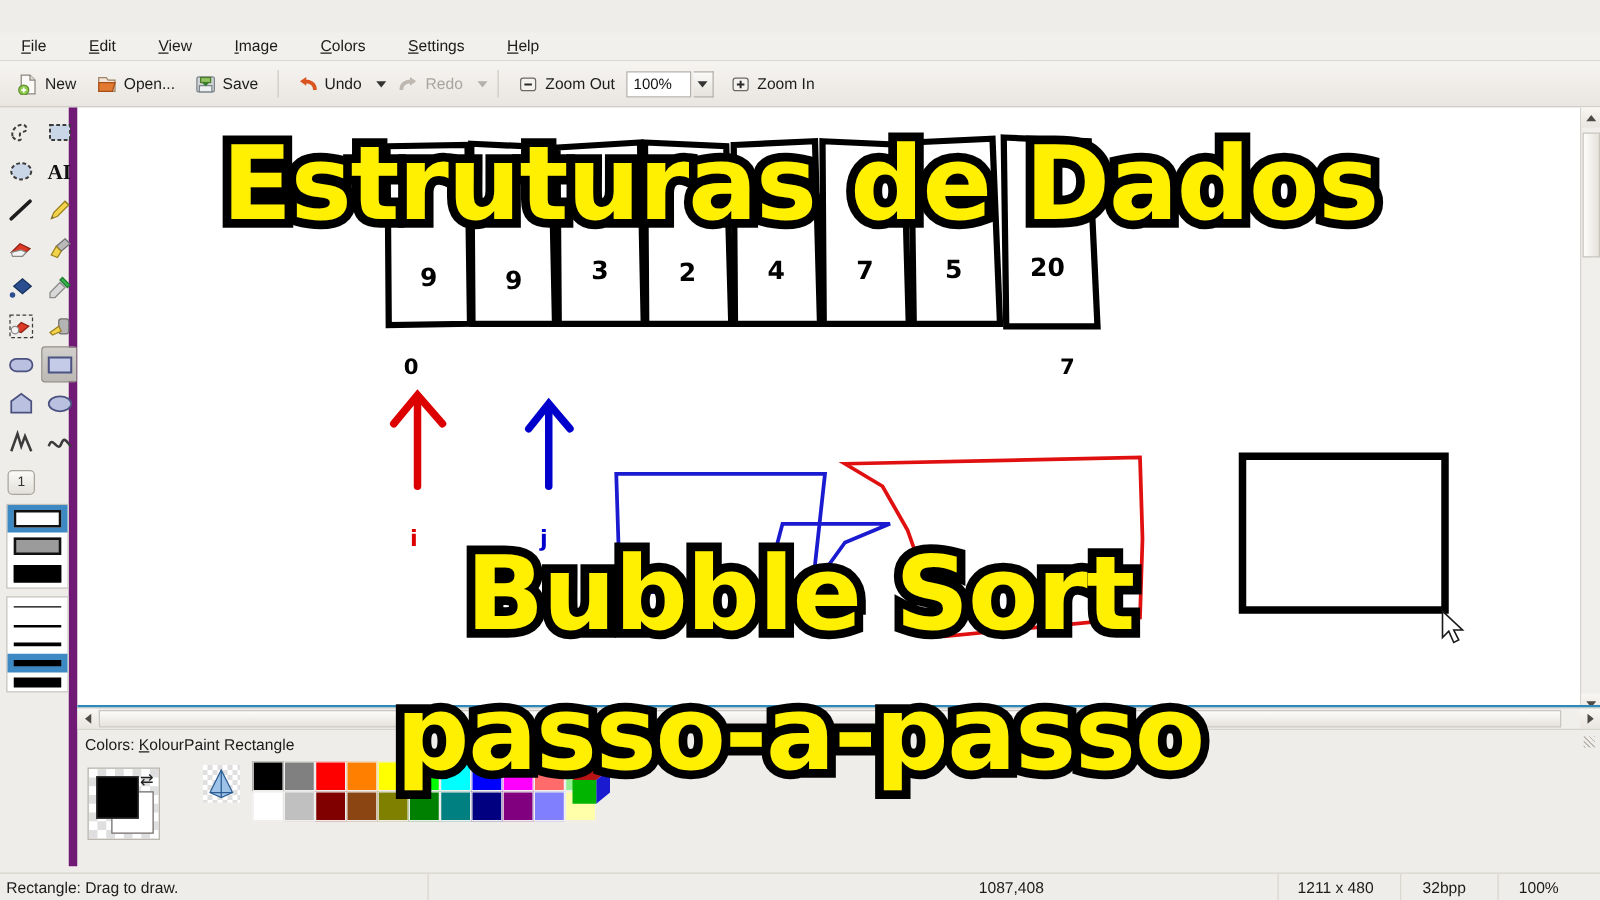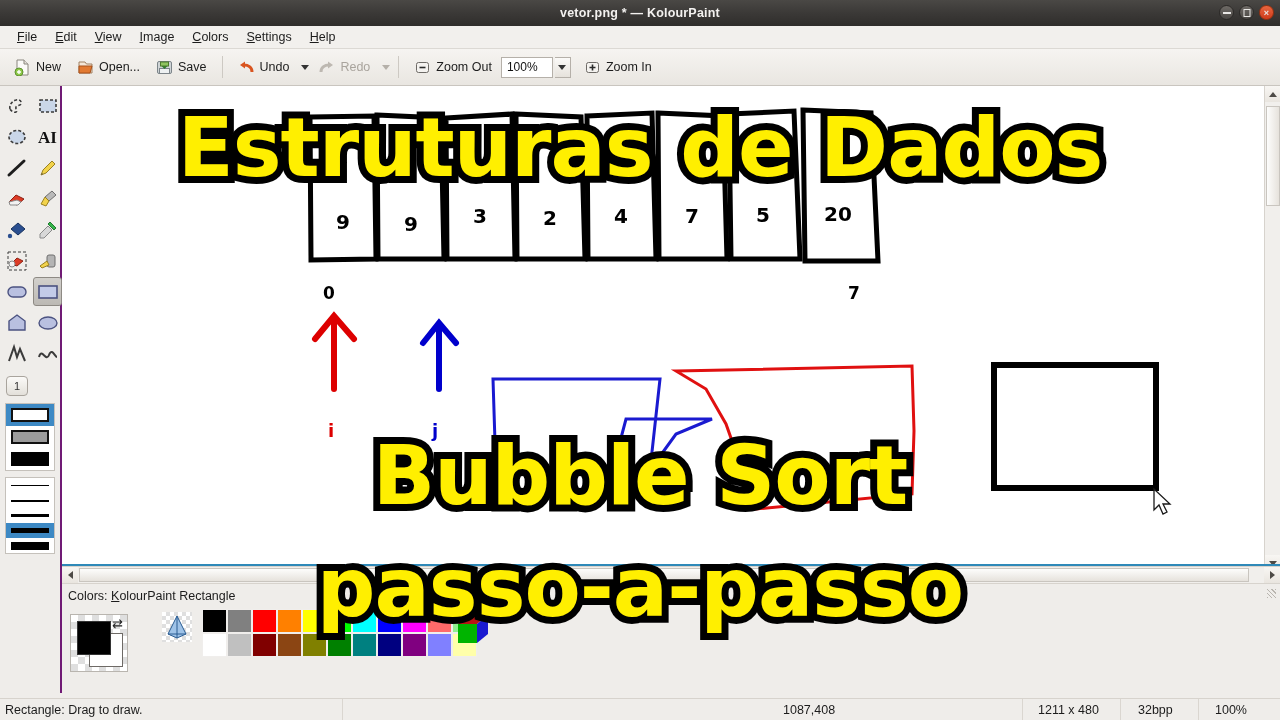--- a/index.html
+++ b/index.html
@@ -28,21 +28,21 @@
   .wb i{ position:absolute; left:50%; top:50%; transform:translate(-50%,-50%);
          color:#e9e7e5; font-style:normal; font-size:9px; line-height:1; font-weight:bold;}
   .wb.close{ background:linear-gradient(to bottom,#e8663f,#cf3b1b); border-color:#98300f; }
   .wb.mid i{ display:block; width:7px;height:8px;border:1.4px solid #e9e7e5; }
   .wb.min i{ display:block; width:8px;height:0;border-top:2px solid #e9e7e5; }
 
   
   .menubar{
     position:absolute; left:0; top:26px; width:1280px; height:23px;
     background:#f2f0ed; border-bottom:1px solid #dcd9d4;
-    display:flex; align-items:center; padding-left:8px; gap:0px;
+    display:flex; align-items:center; padding-left:8px; gap:16px;
   }
   .menuitem{ padding:3px 9px; font-size:12.5px; color:#1c1c1c; cursor:default; }
   .menuitem u{ text-decoration:underline; }
 
   
   .toolbar{
     position:absolute; left:0; top:49px; width:1280px; height:37px;
     background:linear-gradient(to bottom,#f6f4f1,#e9e6e1);
     border-bottom:1px solid #c9c5bf;
     display:flex; align-items:center; padding-left:7px; gap:2px;
@@ -58,21 +58,21 @@
   .zoominput{
      width:52px; height:21px; background:#fff; border:1px solid #b5b0a9;
      font-size:12px; display:flex; align-items:center; padding-left:5px; color:#111;
   }
   .zoomspin{ width:16px;height:21px;border:1px solid #b5b0a9;border-left:none;
      background:linear-gradient(to bottom,#fbfaf8,#e6e2dc); display:flex;align-items:center;justify-content:center;}
 
   
   .tooldock{
     position:absolute; left:0; top:86px; width:62px; height:607px;
-    background:#efedea; border-right:2px solid #701a75;
+    background:#efedea; border-right:7px solid #701a75;
     padding:5px 0 0 0;
   }
   .toolgrid{ display:grid; grid-template-columns:29px 29px; gap:2px; margin-left:2px;}
   .tool{ width:29px;height:29px; display:flex;align-items:center;justify-content:center;
          border:1px solid transparent; border-radius:3px;}
   .tool.sel{ background:linear-gradient(to bottom,#d2d0cc,#bcb9b4); border:1px solid #8e8a84; }
   .numbox{ width:22px;height:20px;margin:8px 0 0 6px;border:1px solid #a9a49d;border-radius:4px;
         background:linear-gradient(to bottom,#fbfaf8,#e3e0da); display:flex;align-items:center;justify-content:center;
         font-size:11px; color:#333;}
   .optbox{ width:50px; margin:7px 0 0 5px; background:#fff; border:1px solid #c5c1bb;}
@@ -158,34 +158,20 @@
     font-weight:bold; color:#ffef00;
     -webkit-text-stroke:14px #000; paint-order:stroke fill;
     letter-spacing:-1px;
   }
 </style>
 </head>
 <body>
 
 <div id="app">
 
-  <div class="titlebar">
-    <div class="ttl">vetor.png * — KolourPaint</div>
-    <div class="winbtns">
-      <div class="wb min">
-          <i></i>
-        </div>
-      <div class="wb mid">
-          <i></i>
-        </div>
-      <div class="wb close">
-          <i>×</i>
-        </div>
-    </div>
-  </div>
 
   <div class="menubar">
     <div class="menuitem"><u>F</u><span>ile</span></div>
     <div class="menuitem"><u>E</u><span>dit</span></div>
     <div class="menuitem"><u>V</u><span>iew</span></div>
     <div class="menuitem"><u>I</u><span>mage</span></div>
     <div class="menuitem"><u>C</u><span>olors</span></div>
     <div class="menuitem"><u>S</u><span>ettings</span></div>
     <div class="menuitem"><u>H</u><span>elp</span></div>
   </div>

